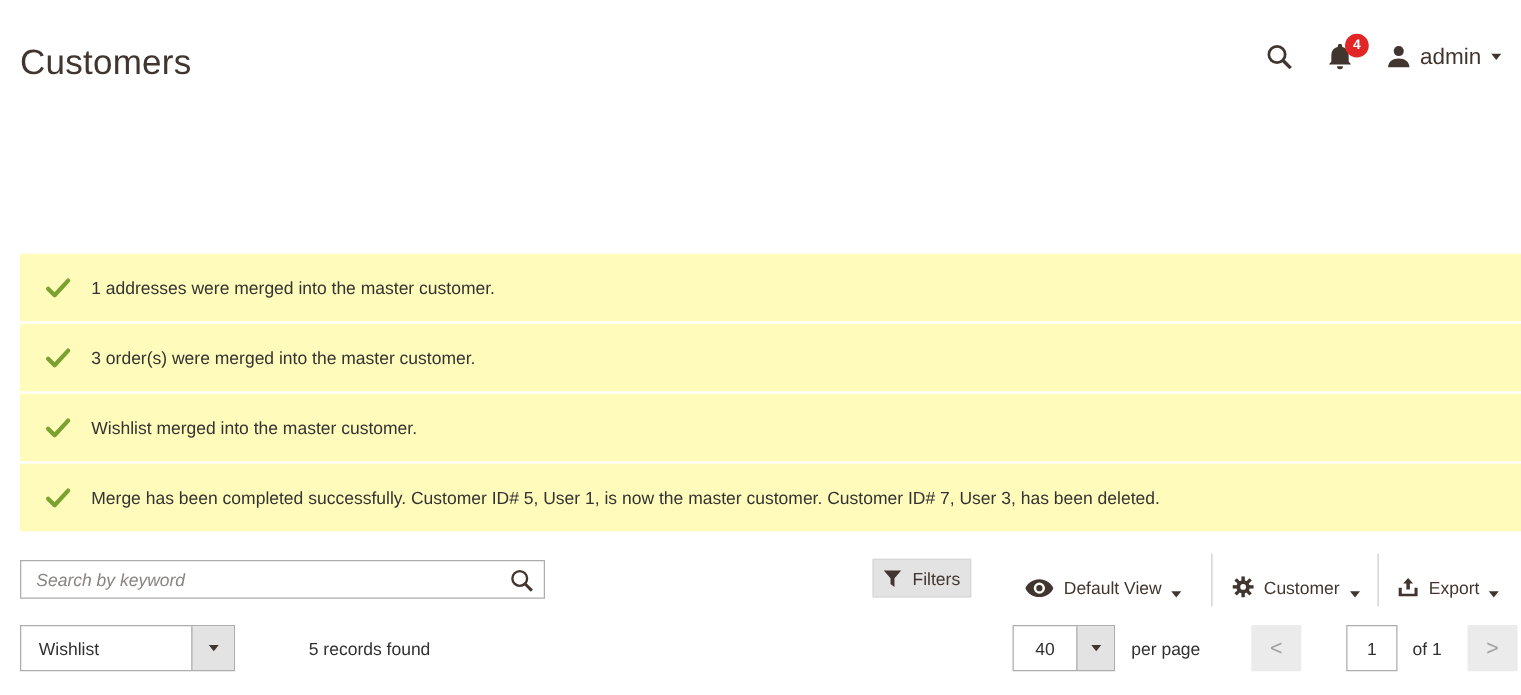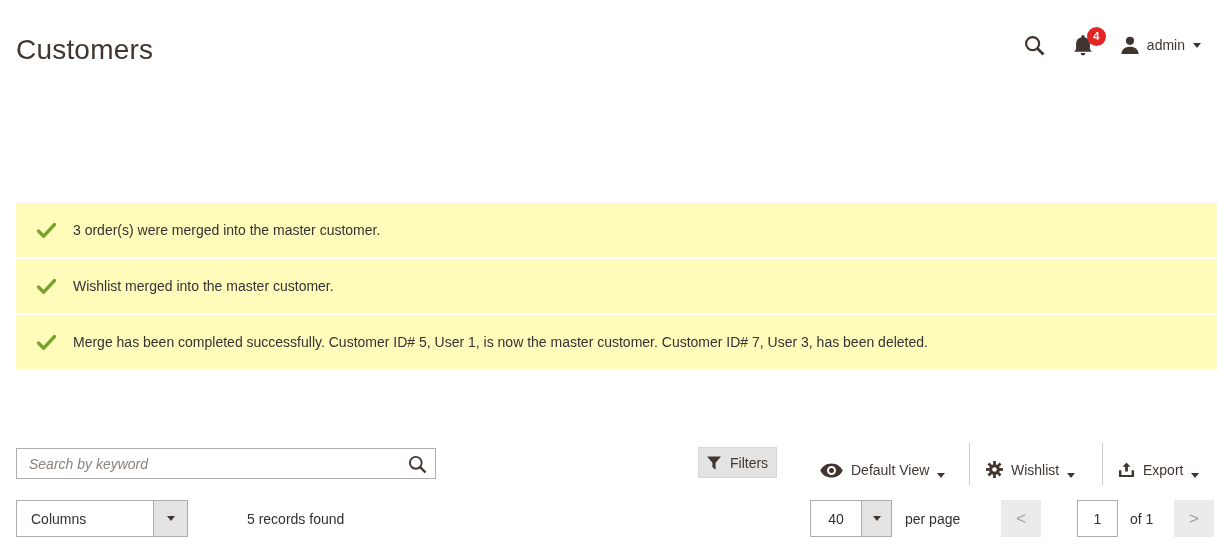--- a/index.html
+++ b/index.html
@@ -8,21 +8,21 @@
   .page { position:relative; width:1217px; height:556px; background:#fff; overflow:hidden; }
 
   
   .page-title { position:absolute; left:16px; top:34px; font-size:28px; font-weight:300; color:#41362f; letter-spacing:.2px; }
   .header-right { position:absolute; right:16px; top:30px; display:flex; align-items:center; gap:28px; height:30px; }
   .hdr-icon { color:#41362f; display:inline-flex; align-items:center; cursor:pointer; }
   .bell-wrap { position:relative; display:inline-flex; }
   .badge { position:absolute; top:-8px; right:-13px; min-width:19px; height:19px; border-radius:50%;
            background:#e22626; color:#fff; font-size:11px; font-weight:bold; line-height:19px; text-align:center; }
   .admin-group { display:flex; align-items:center; gap:8px; cursor:pointer; }
-  .admin-label { font-size:14px; color:#41362f; }
+  .admin-label { font-size:18px; color:#41362f; }
   .caret { display:inline-block; width:0; height:0; border-left:4px solid transparent; border-right:4px solid transparent; border-top:5px solid #41362f; }
 
   
   .actions-band { position:absolute; left:16px; right:0; top:96px; height:76px; background:#f7f7f7;
                   border-top:1px solid #e8e8e8; border-bottom:1px solid #ddd; }
   .add-btn { position:absolute; right:14px; top:15px; height:45px; padding:0 18px; background:#eb5202; border:none;
              color:#fff; font-family:inherit; font-size:15px; font-weight:bold; cursor:pointer;
              text-shadow:0 -1px 0 rgba(0,0,0,.25); }
 
   
@@ -106,20 +106,28 @@
   </div>
 
 
   <div class="messages">
     <div class="message">
       <span class="check">
         <svg width="21" height="17" viewBox="0 0 21 17">
             <path d="M2.5 9l5.2 5.2L18.5 2.5" fill="none" stroke="#79a22e" stroke-width="3.4" stroke-linecap="round" stroke-linejoin="round"></path>
           </svg>
       </span>
+      <span class="message-text">1 addresses were merged into the master customer.</span>
+    </div>
+    <div class="message">
+      <span class="check">
+        <svg width="21" height="17" viewBox="0 0 21 17">
+            <path d="M2.5 9l5.2 5.2L18.5 2.5" fill="none" stroke="#79a22e" stroke-width="3.4" stroke-linecap="round" stroke-linejoin="round"></path>
+          </svg>
+      </span>
       <span class="message-text">3 order(s) were merged into the master customer.</span>
     </div>
     <div class="message">
       <span class="check">
         <svg width="21" height="17" viewBox="0 0 21 17">
             <path d="M2.5 9l5.2 5.2L18.5 2.5" fill="none" stroke="#79a22e" stroke-width="3.4" stroke-linecap="round" stroke-linejoin="round"></path>
           </svg>
       </span>
       <span class="message-text">Wishlist merged into the master customer.</span>
     </div>
@@ -173,40 +181,40 @@
           <g fill="#41362f">
             <rect x="8.4" y="0" width="3.2" height="20"></rect>
             <rect x="0" y="8.4" width="20" height="3.2"></rect>
             <rect x="8.4" y="0" width="3.2" height="20" transform="rotate(45 10 10)"></rect>
             <rect x="0" y="8.4" width="20" height="3.2" transform="rotate(45 10 10)"></rect>
             <circle cx="10" cy="10" r="6.3"></circle>
           </g>
           <circle cx="10" cy="10" r="2.7" fill="#fff"></circle>
         </svg>
       </span>
-      <span>Wishlist</span>
+      <span>Customer</span>
       <span class="caret"></span>
     </div>
 
     <div class="tb-divider div2"></div>
 
     <div class="tb-group export-group">
       <span>
         <svg width="17" height="16" viewBox="0 0 18 16" fill="#41362f">
             <path d="M9 0l4.2 4.6h-2.7V9.6H7.5V4.6H4.8L9 0z"></path>
             <path d="M1 8.2h2.6v5h10.8v-5H17v7.3H1z"></path>
           </svg>
       </span>
       <span>Export</span>
       <span class="caret"></span>
     </div>
   </div>
 
   <div class="fake-select actions-select">
-    <span class="fs-value">Columns</span>
+    <span class="fs-value">Wishlist</span>
     <span class="fs-caret">
         <span class="caret"></span>
       </span>
   </div>
 
   <div class="records-found">5 records found</div>
 
   <div class="fake-select perpage-select">
     <span class="fs-value">40</span>
     <span class="fs-caret">

